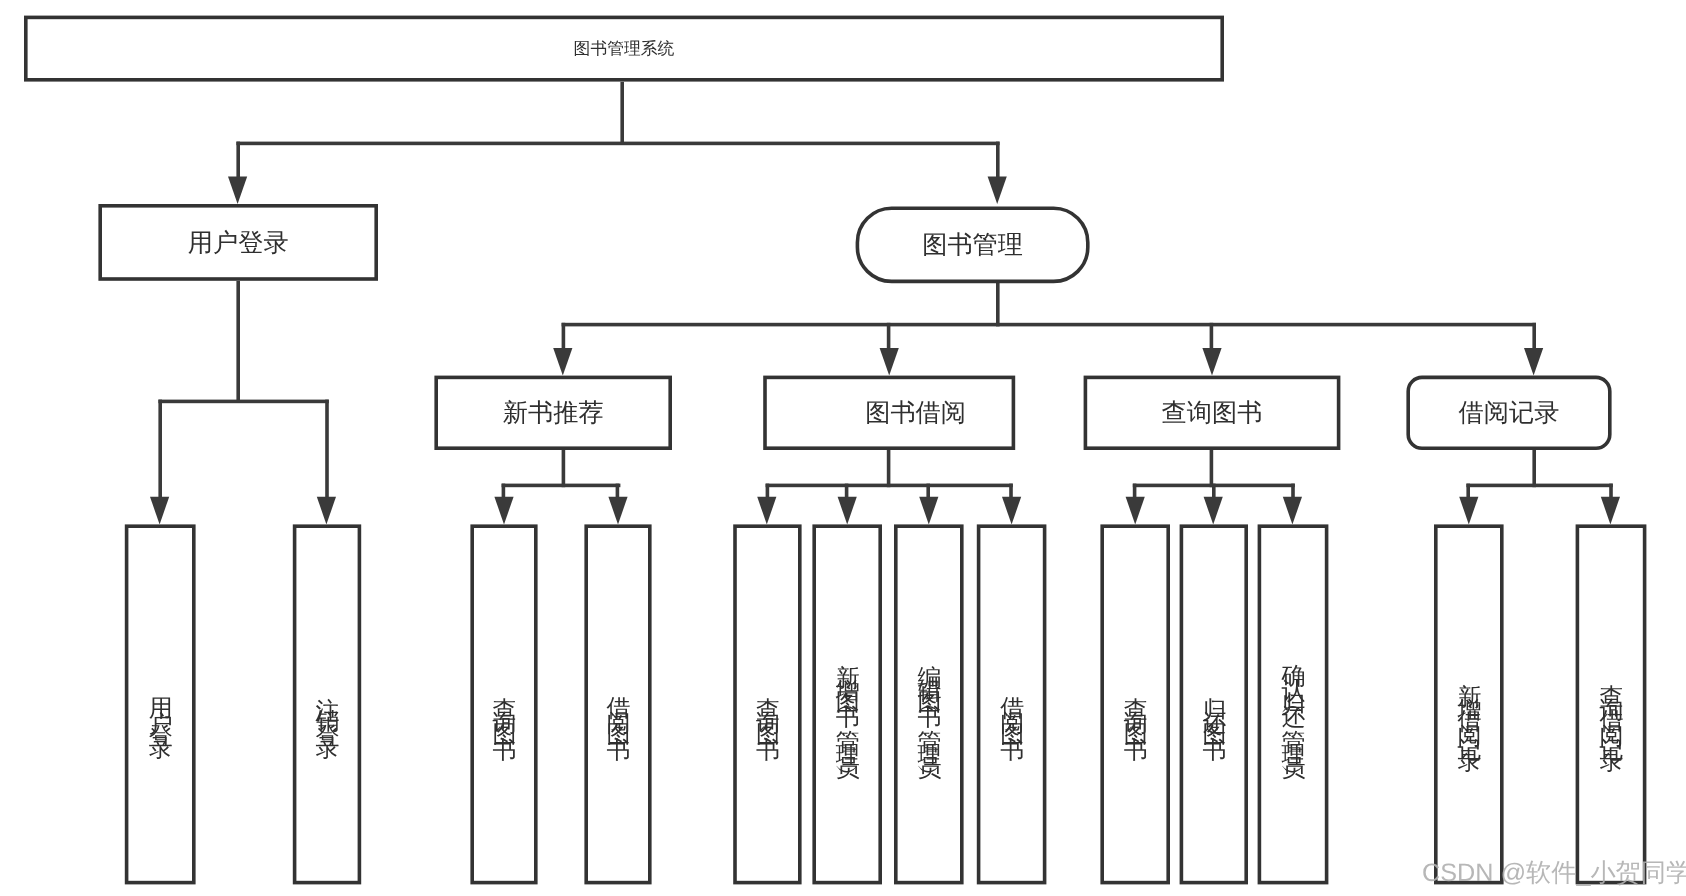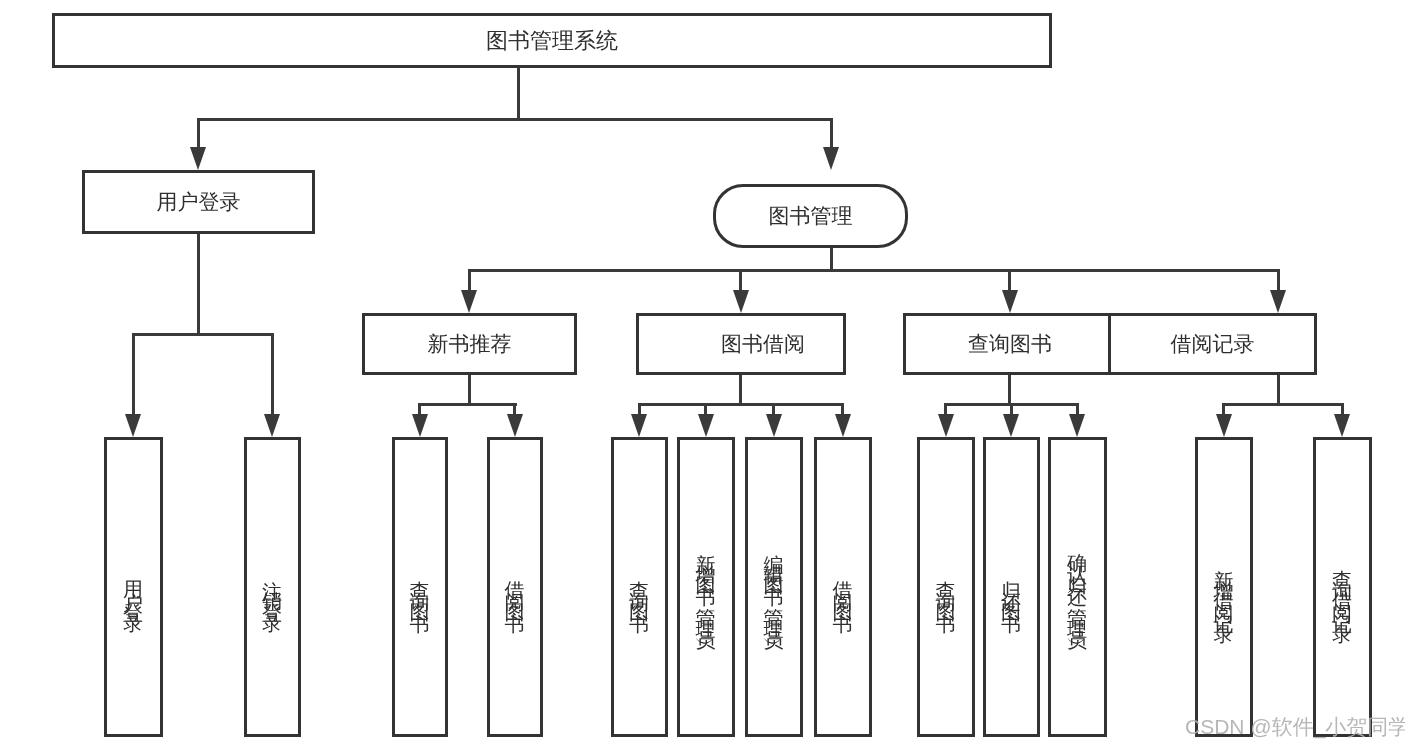--- a/index.html
+++ b/index.html
@@ -19,21 +19,21 @@
     position: absolute;
     box-sizing: border-box;
     background: #ffffff;
     border: 3px solid #333333;
     color: #2f2f2f;
     display: flex;
     align-items: center;
     justify-content: center;
     text-align: center;
   }
-  .node.h1 { font-size: 22px; margin-left: 32px; }
+  .node.h1 { font-size: 14px; }
   .node.h2 { font-size: 21px; }
   .node.v {
     writing-mode: vertical-rl;
     text-orientation: mixed;
     font-size: 20px;
     letter-spacing: 11px;
     line-height: 1;
   }
   .hline {
     position: absolute;
@@ -125,26 +125,26 @@
   <div class="arrow" style="left:1069px;top:414px;"></div>
 
   <div class="vline" style="left:1222px;top:403px;height:13px;"></div>
   <div class="arrow" style="left:1216px;top:414px;"></div>
   <div class="vline" style="left:1341px;top:403px;height:13px;"></div>
   <div class="arrow" style="left:1334px;top:414px;"></div>
 
   <div class="node h1" style="left:20px;top:13px;width:1000px;height:55px;">图书管理系统</div>
 
   <div class="node h2" style="left:82px;top:170px;width:233px;height:64px;">用户登录</div>
-  <div class="node h2" style="left:713px;top:184px;width:195px;height:64px;border-radius:30px;">图书管理</div>
+  <div class="node h2" style="left:713px;top:172px;width:195px;height:64px;border-radius:30px;">图书管理</div>
 
-  <div class="node h2" style="left:362px;top:313px;width:215px;height:62px;">新书推荐</div>
+  <div class="node h2" style="left:362px;top:313px;width:198px;height:62px;">新书推荐</div>
   <div class="node h2" style="left:636px;top:313px;width:210px;height:62px;padding-left:44px;">图书借阅</div>
   <div class="node h2" style="left:903px;top:313px;width:214px;height:62px;">查询图书</div>
-  <div class="node h2" style="left:1108px;top:313px;width:209px;height:62px;">借阅记录</div>
+  <div class="node h2" style="left:1172px;top:313px;width:171px;height:62px;border-radius:13px;">借阅记录</div>
 
   <div class="node v" style="left:104px;top:437px;width:59px;height:300px;">用户登录</div>
   <div class="node v" style="left:244px;top:437px;width:57px;height:300px;">注销登录</div>
 
   <div class="node v" style="left:392px;top:437px;width:56px;height:300px;">查询图书</div>
   <div class="node v" style="left:487px;top:437px;width:56px;height:300px;">借阅图书</div>
 
   <div class="node v" style="left:611px;top:437px;width:57px;height:300px;">查询图书</div>
   <div class="node v" style="left:677px;top:437px;width:58px;height:300px;">新增图书（管理员）</div>
   <div class="node v" style="left:745px;top:437px;width:58px;height:300px;">编辑图书（管理员）</div>

